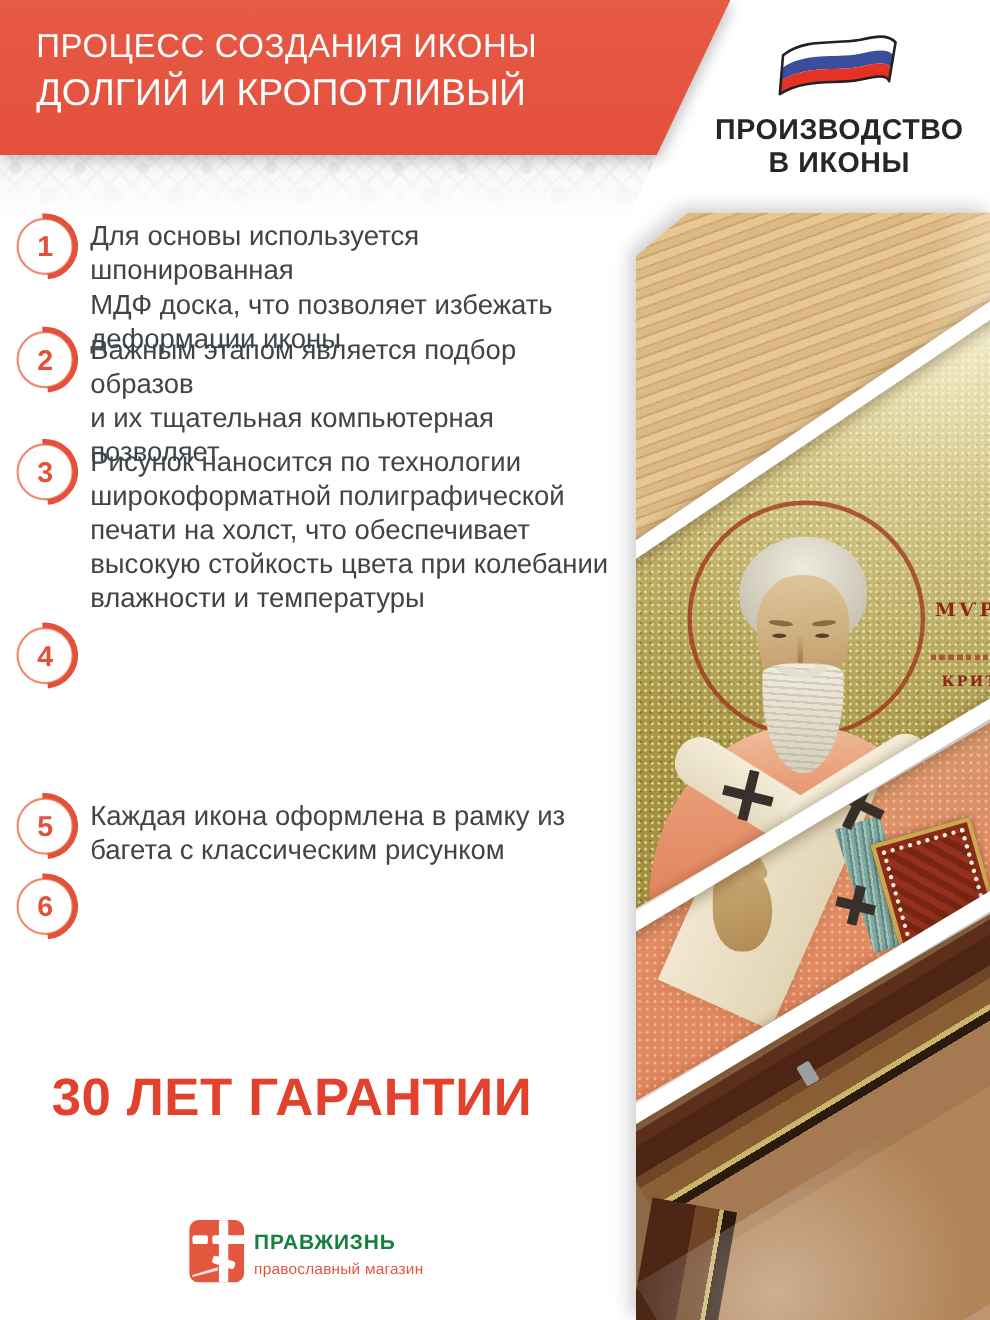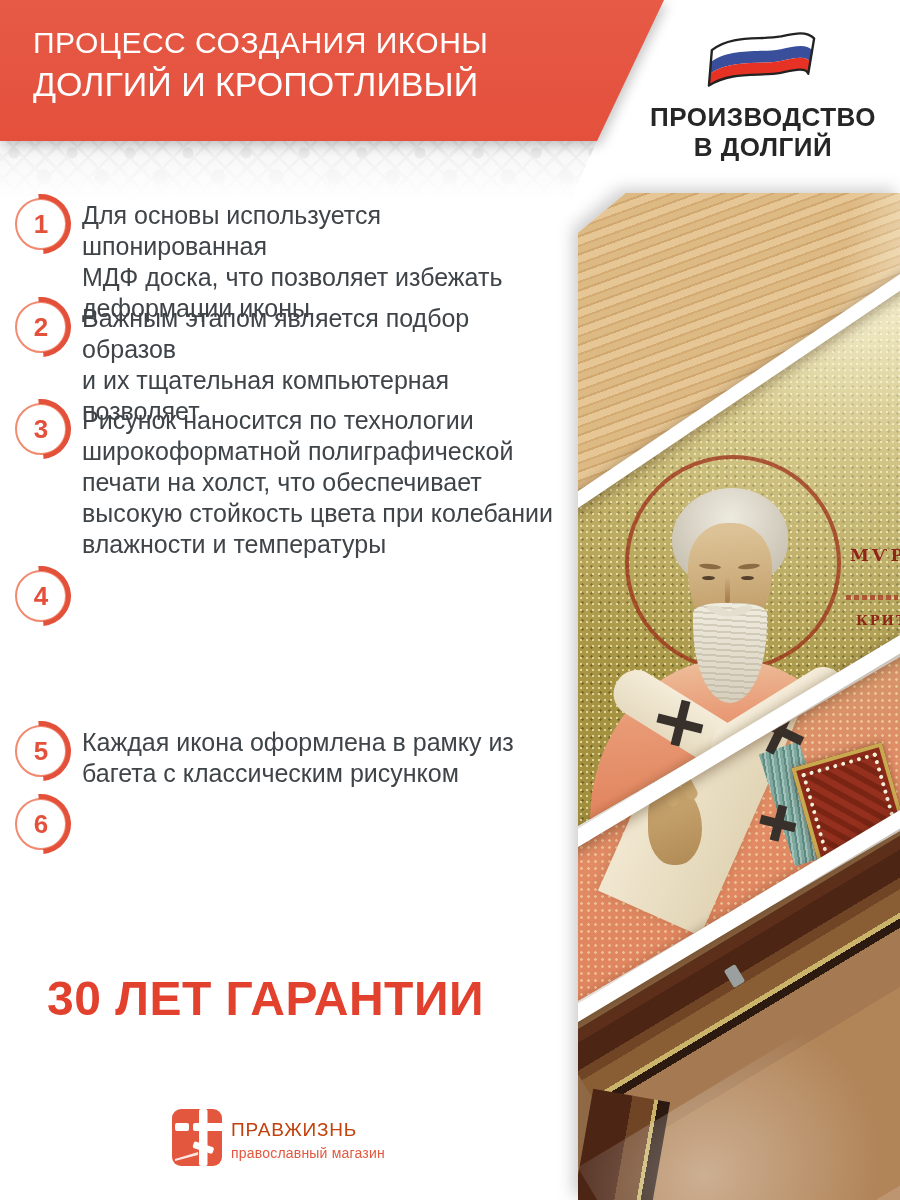--- a/index.html
+++ b/index.html
@@ -41,21 +41,21 @@
   .badge-num{position:absolute;inset:0;display:flex;align-items:center;justify-content:center;
          font-size:26px;font-weight:700;color:#E4513B;}
   .step-text{margin-left:15px;width:478px;font-size:25px;line-height:31px;color:#3E4448;
          white-space:pre-line;}
 
   
   .guarantee{position:absolute;left:47px;top:971px;font-size:48px;font-weight:800;
          color:#E2412E;letter-spacing:.5px;z-index:2;}
   .logo{position:absolute;left:172px;top:1109px;display:flex;z-index:2;}
   .logo-text{margin-left:9px;padding-top:10px;}
-  .logo-name{font-size:19px;font-weight:400;color:#c2410c;letter-spacing:.8px;}
+  .logo-name{font-size:19px;font-weight:700;color:#15803d;letter-spacing:.8px;}
   .logo-tagline{font-size:14px;font-weight:400;color:#E4573F;margin-top:4px;letter-spacing:.2px;}
 
   
   .photo-wrap{position:absolute;left:578px;top:193px;width:322px;height:1007px;
         filter:drop-shadow(-5px -4px 8px rgba(0,0,0,.20));z-index:4;}
   .photo{position:absolute;inset:0;background:#fff;overflow:hidden;
         clip-path:polygon(0 40px,48px 0,100% 0,100% 100%,0 100%);}
   .sec{position:absolute;inset:0;}
 
   .sec-wood{clip-path:polygon(0 0,322px 0,322px 82px,0 299px);
@@ -167,21 +167,21 @@
   </div>
 
   <div class="made-in">
     <svg class="flag" width="118" height="66" viewBox="0 0 120 66">
       <path d="M8,22 C28,6 56,12 78,8 C92,5 104,2 112,10 L110,22 C104,15 92,18 78,21 C56,25 28,19 7,34 Z" fill="#FFFFFF"></path>
       <path d="M7,34 C28,19 56,25 78,21 C92,18 104,15 110,22 L108,34 C104,27 92,30 78,33 C56,37 28,31 6,46 Z" fill="#3A4F9B"></path>
       <path d="M6,46 C28,31 56,37 78,33 C92,30 104,27 108,34 L106,46 C104,39 92,42 78,45 C56,49 28,43 5,58 Z" fill="#E53224"></path>
       <path d="M8,22 C28,6 56,12 78,8 C92,5 104,2 112,10 L106,46 C104,39 92,42 78,45 C56,49 28,43 5,58 Z" fill="none" stroke="#222222" stroke-width="2.4" stroke-linejoin="round"></path>
     </svg>
     <div class="made-in-line">ПРОИЗВОДСТВО</div>
-    <div class="made-in-line">В ДОЛГИЙ</div>
+    <div class="made-in-line">В ИКОНЫ</div>
   </div>
 
   <div class="step" style="top:200px">
     <div class="badge">
         <span class="badge-num">1</span>
       </div>
     <div class="step-text">Для основы используется шпонированная
 МДФ доска, что позволяет избежать
 деформации иконы</div>
   </div>

